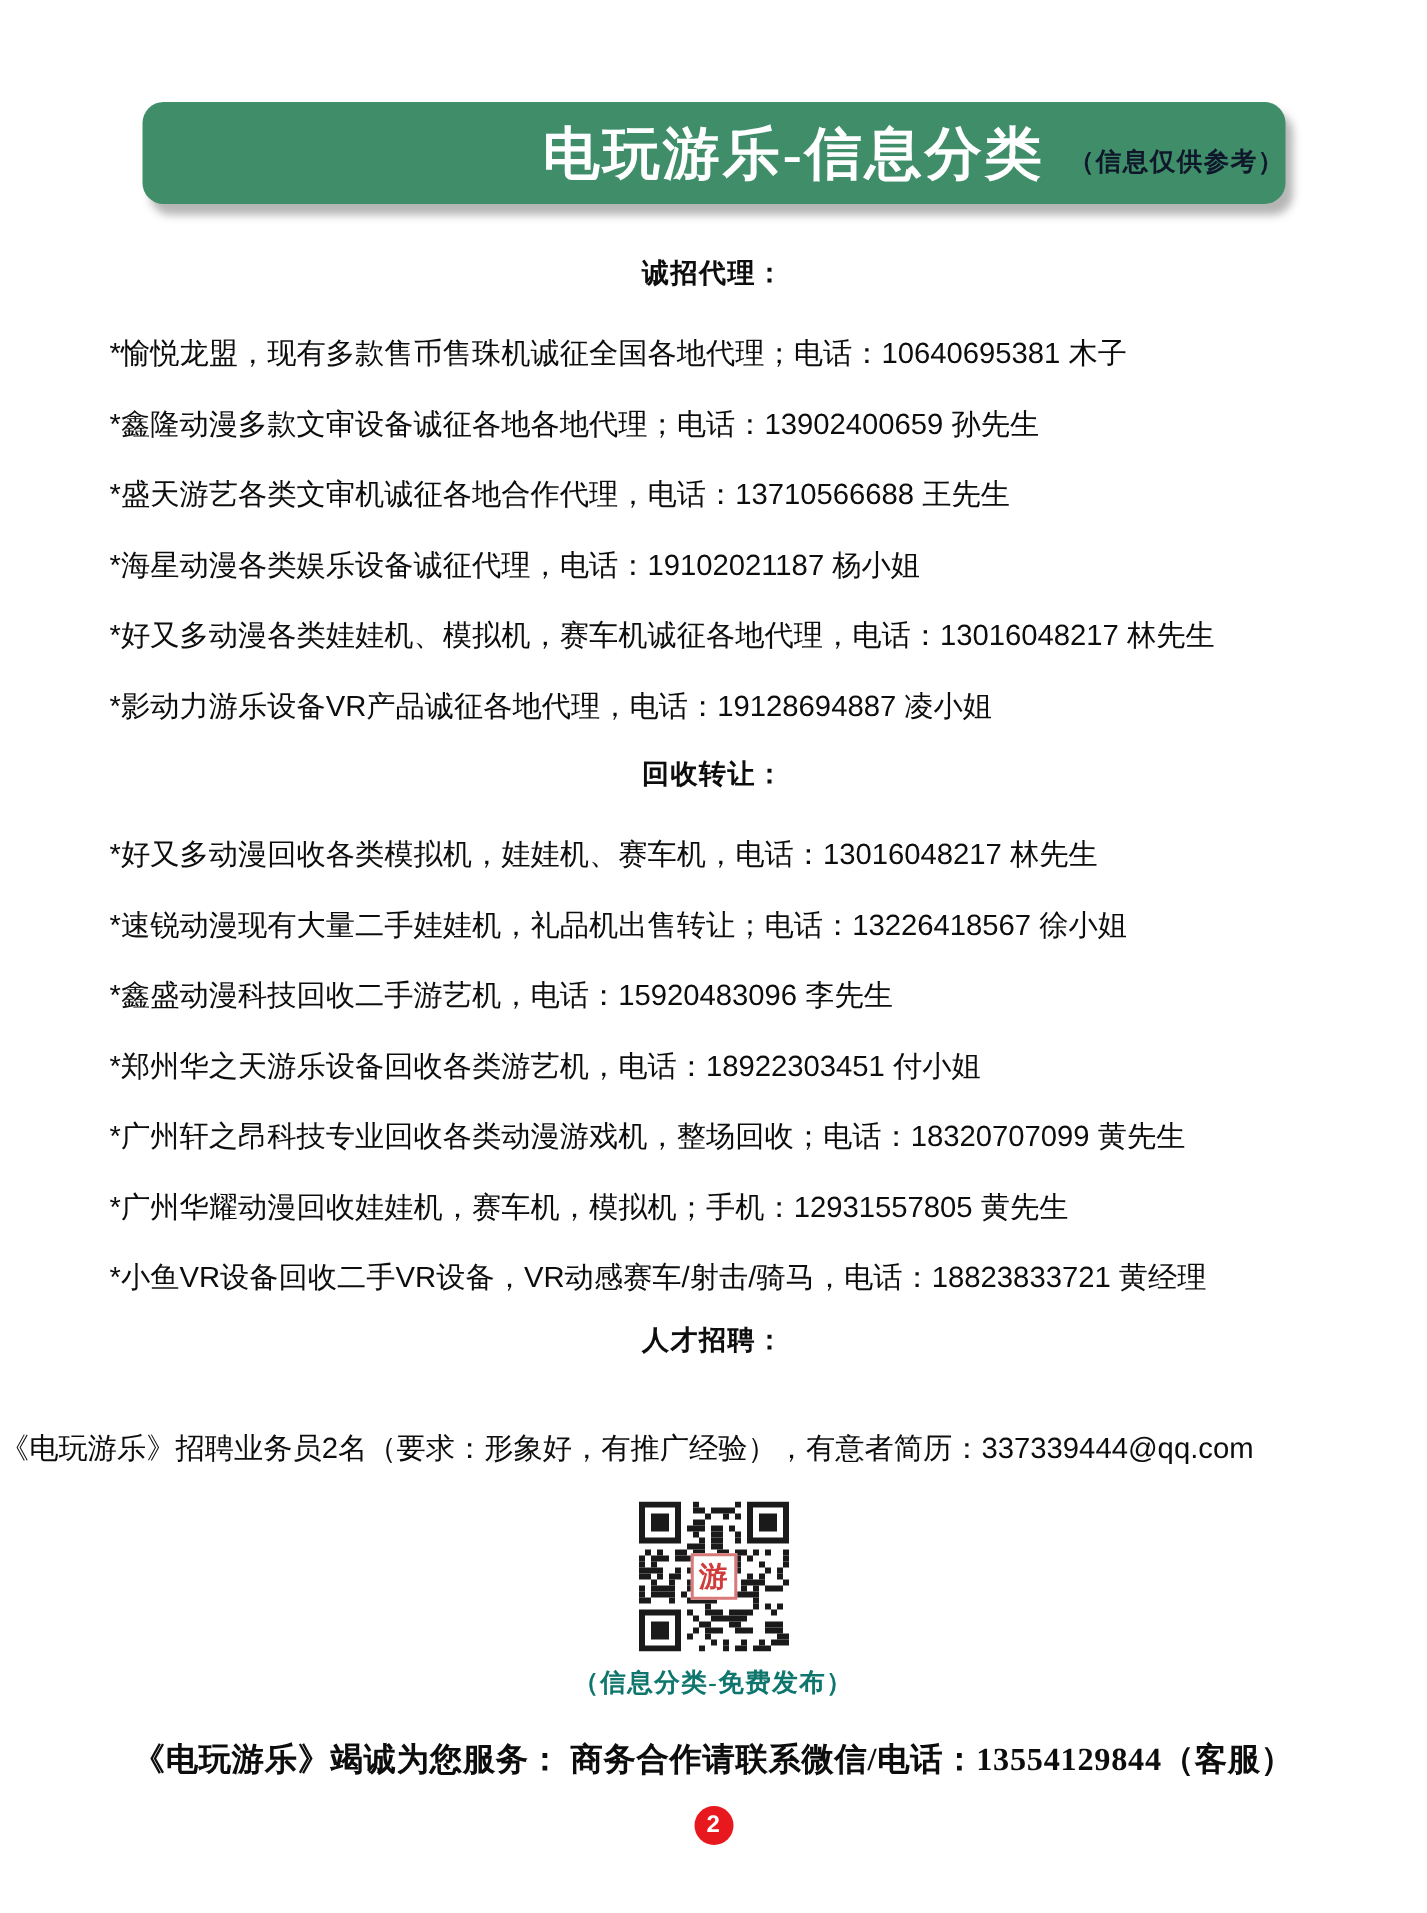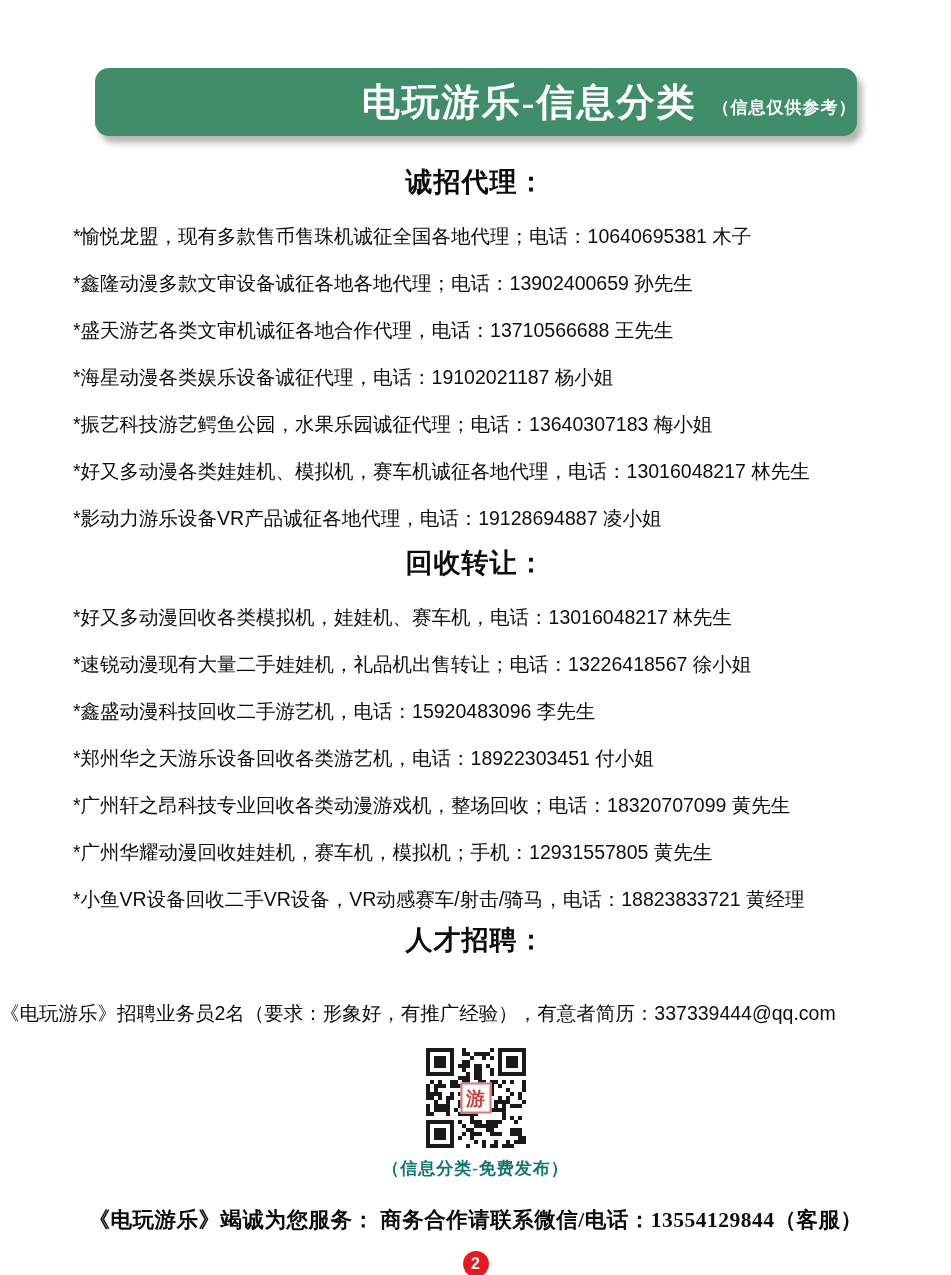--- a/index.html
+++ b/index.html
@@ -38,32 +38,32 @@
     font-weight: bold;
     font-size: 38px;
     color: #ffffff;
     letter-spacing: 2px;
     white-space: nowrap;
   }
   .banner-sub {
     font-family: "Liberation Serif", "DejaVu Serif", serif;
     font-weight: bold;
     font-size: 17px;
-    color: #ffffff;
+    color: #0f172a;
     margin-top: 10px;
     letter-spacing: 1px;
     white-space: nowrap;
   }
   
   .sec-heading {
     margin: 0;
     text-align: center;
     font-family: "Liberation Serif", "DejaVu Serif", serif;
     font-weight: bold;
-    font-size: 27px;
+    font-size: 18px;
     line-height: 36px;
     color: #0d0d0d;
     letter-spacing: 1px;
   }
   .sec-heading.h-agents  { margin-top: 28px; }
   .sec-heading.h-recycle { margin-top: 16px; }
   .sec-heading.h-jobs    { margin-top: 12px; }
   
   .item {
     margin: 25px 40px 0 73px;
@@ -149,21 +149,20 @@
     <span class="banner-title">电玩游乐-信息分类</span>
     <span class="banner-sub">（信息仅供参考）</span>
   </div>
 
   <section>
     <h2 class="sec-heading h-agents">诚招代理：</h2>
     <p class="item">*愉悦龙盟，现有多款售币售珠机诚征全国各地代理；电话：10640695381 木子</p>
     <p class="item">*鑫隆动漫多款文审设备诚征各地各地代理；电话：13902400659 孙先生</p>
     <p class="item">*盛天游艺各类文审机诚征各地合作代理，电话：13710566688 王先生</p>
     <p class="item">*海星动漫各类娱乐设备诚征代理，电话：19102021187 杨小姐</p>
-    <p class="item">*振艺科技游艺鳄鱼公园，水果乐园诚征代理；电话：13640307183 梅小姐</p>
     <p class="item">*好又多动漫各类娃娃机、模拟机，赛车机诚征各地代理，电话：13016048217 林先生</p>
     <p class="item">*影动力游乐设备VR产品诚征各地代理，电话：19128694887 凌小姐</p>
   </section>
 
   <section>
     <h2 class="sec-heading h-recycle">回收转让：</h2>
     <p class="item">*好又多动漫回收各类模拟机，娃娃机、赛车机，电话：13016048217 林先生</p>
     <p class="item">*速锐动漫现有大量二手娃娃机，礼品机出售转让；电话：13226418567 徐小姐</p>
     <p class="item">*鑫盛动漫科技回收二手游艺机，电话：15920483096 李先生</p>
     <p class="item">*郑州华之天游乐设备回收各类游艺机，电话：18922303451 付小姐</p>

